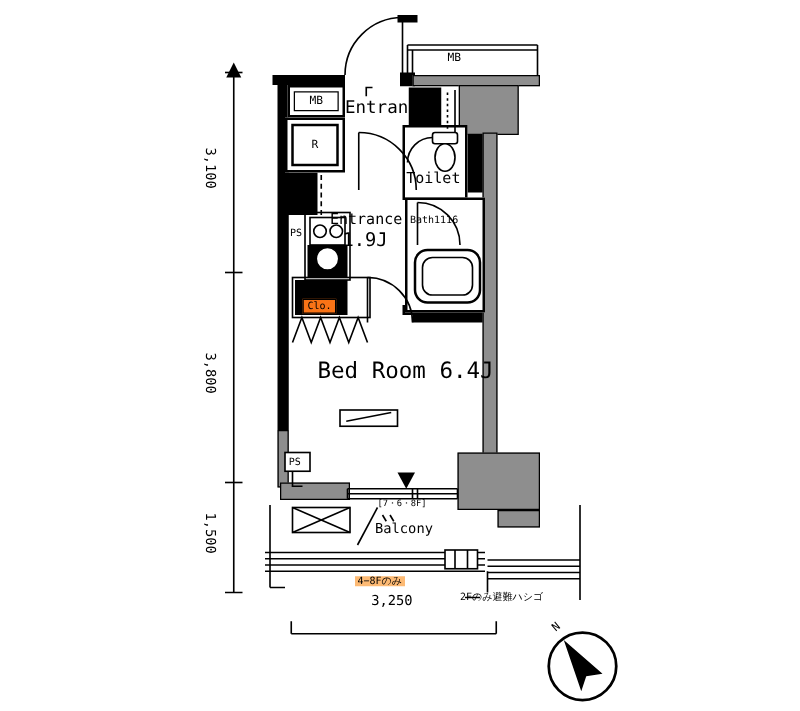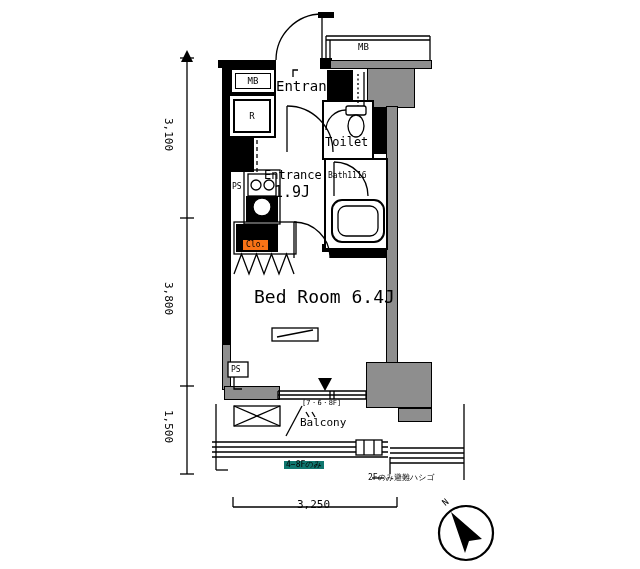--- a/index.html
+++ b/index.html
@@ -169,20 +169,20 @@
   <div class="t z3" style="left:302px;top:400px;font-size:7px">[7・6・8F]</div>
 
   <div class="t z3" style="left:358px;top:43px;font-size:9px">MB</div>
   <div class="t z3" style="left:232px;top:183px;font-size:8px">PS</div>
   <div class="t z3" style="left:231px;top:366px;font-size:8px">PS</div>
   <div class="t z3" style="left:242px;top:239px;font-size:8px;background:#f97316;border:1px solid #000;padding:1px 3px">Clo.</div>
 
   <div class="vt z3" style="left:163px;top:118px;font-size:11px">3,100</div>
   <div class="vt z3" style="left:163px;top:282px;font-size:11px">3,800</div>
   <div class="vt z3" style="left:163px;top:410px;font-size:11px">1,500</div>
-  <div class="t z3" style="left:297px;top:499px;font-size:11px">3,250</div>
+  <div class="t z3" style="left:297px;top:475px;font-size:11px">3,250</div>
 
-  <div class="t z3" style="left:284px;top:461px;font-size:8px;background:#0f766e;padding:0 2px">4−8Fのみ</div>
+  <div class="t z3" style="left:284px;top:461px;font-size:8px;background:#fdba74;padding:0 2px">4−8Fのみ</div>
   <div class="t z3" style="left:368px;top:474px;font-size:8px">2Fのみ避難ハシゴ</div>
 
   <div class="t z3" style="left:443px;top:498px;font-size:9px;transform:rotate(-40deg)">N</div>
 
 </div>
 
 </body></html>

